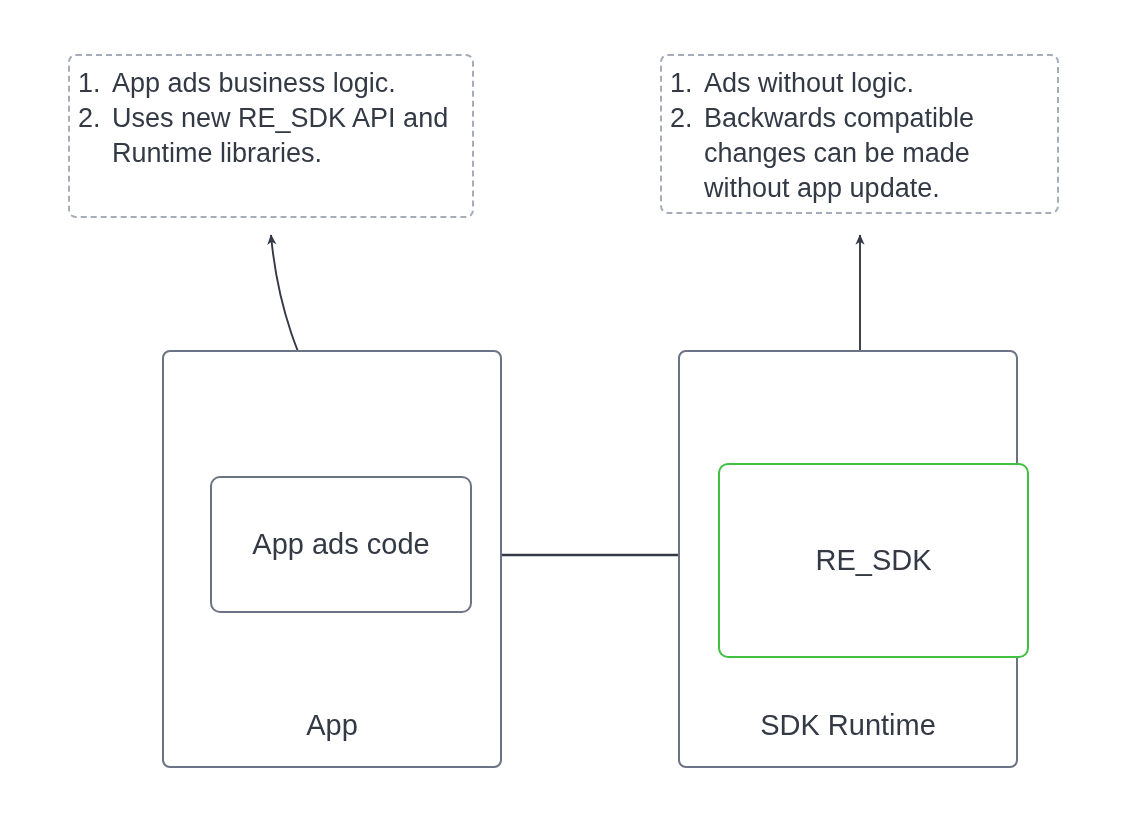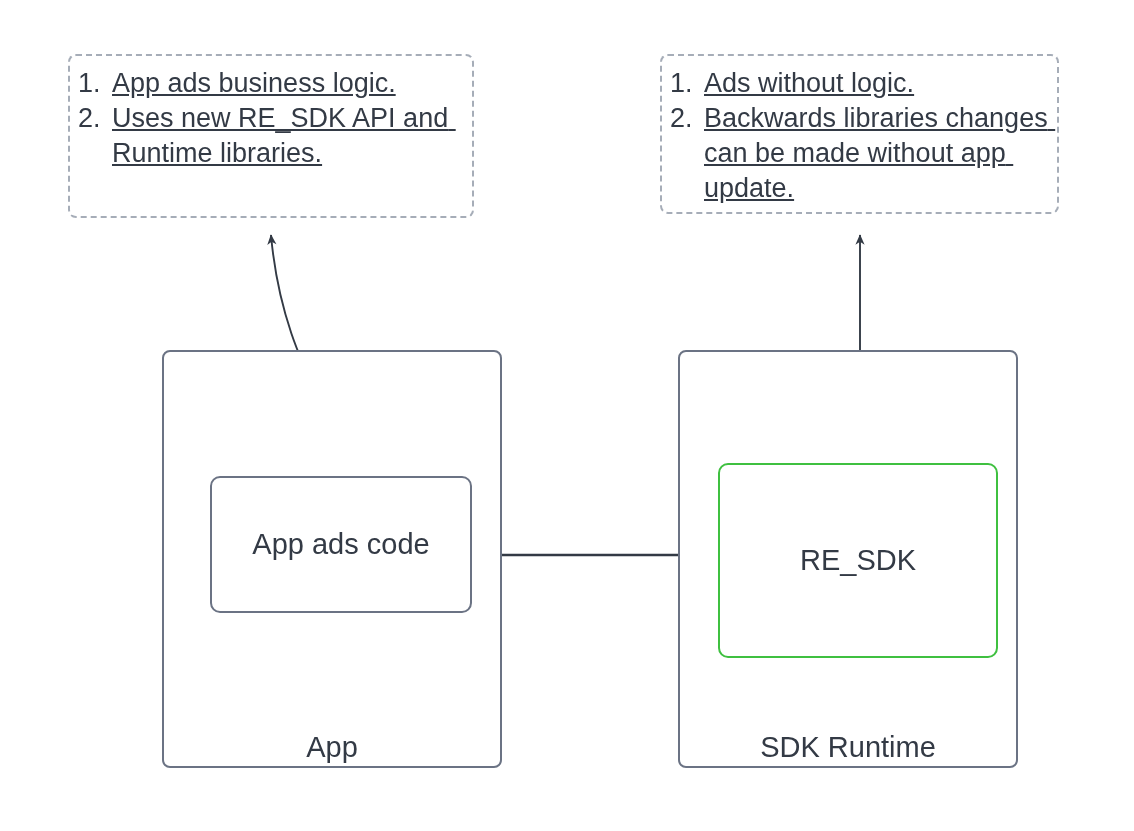--- a/index.html
+++ b/index.html
@@ -66,21 +66,20 @@
     color: #333a45;
     white-space: pre-wrap;
   }
   .note-num {
     flex: 0 0 auto;
     width: 34px;
     text-align: left;
   }
   .note-text {
     flex: 1 1 auto;
-    text-decoration: underline;
   }
 
   
   .outer-box {
     position: absolute;
     box-sizing: border-box;
     border: 2px solid #6b7384;
     border-radius: 8px;
     background: #ffffff;
   }
@@ -93,21 +92,21 @@
   #box-sdk-runtime {
     left: 678px;
     top: 350px;
     width: 340px;
     height: 418px;
   }
   .outer-label {
     position: absolute;
     left: 0;
     right: 0;
-    bottom: 2px;
+    bottom: 24px;
     text-align: center;
     font-size: 29px;
     line-height: 34px;
     color: #333a45;
   }
 
   
   .inner-box {
     position: absolute;
     box-sizing: border-box;
@@ -122,21 +121,21 @@
   #box-app-ads-code {
     left: 210px;
     top: 476px;
     width: 262px;
     height: 137px;
     border: 2px solid #6b7384;
   }
   #box-re-sdk {
     left: 718px;
     top: 463px;
-    width: 280px;
+    width: 311px;
     height: 195px;
     border: 2px solid #3fc040;
   }
 </style>
 </head>
 <body>
 
 <div id="diagram-root">
 
   <svg class="svg-layer" viewBox="0 0 1134 831" width="1134" height="831" xmlns="http://www.w3.org/2000/svg">
@@ -179,21 +178,21 @@
   </div>
 
   <div class="callout" id="callout-sdk">
     <ul class="note-list">
       <li class="note-item">
         <span class="note-num">1.</span>
         <span class="note-text">Ads without logic.</span>
       </li>
       <li class="note-item">
         <span class="note-num">2.</span>
-        <span class="note-text">Backwards libraries changes can be made without app update.</span>
+        <span class="note-text">Backwards compatible changes can be made without app update.</span>
       </li>
     </ul>
   </div>
 
   <div class="outer-box" id="box-app">
     <div class="outer-label">App</div>
   </div>
 
   <div class="inner-box" id="box-app-ads-code">
     <span>App ads code</span>

